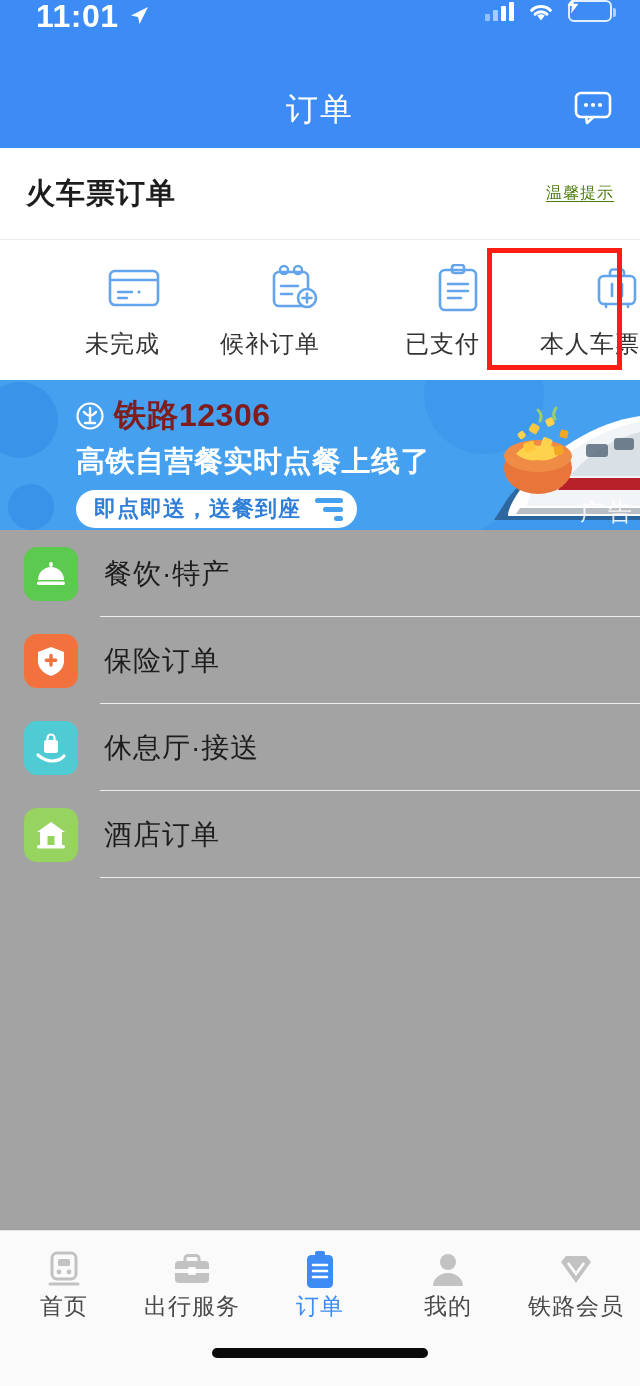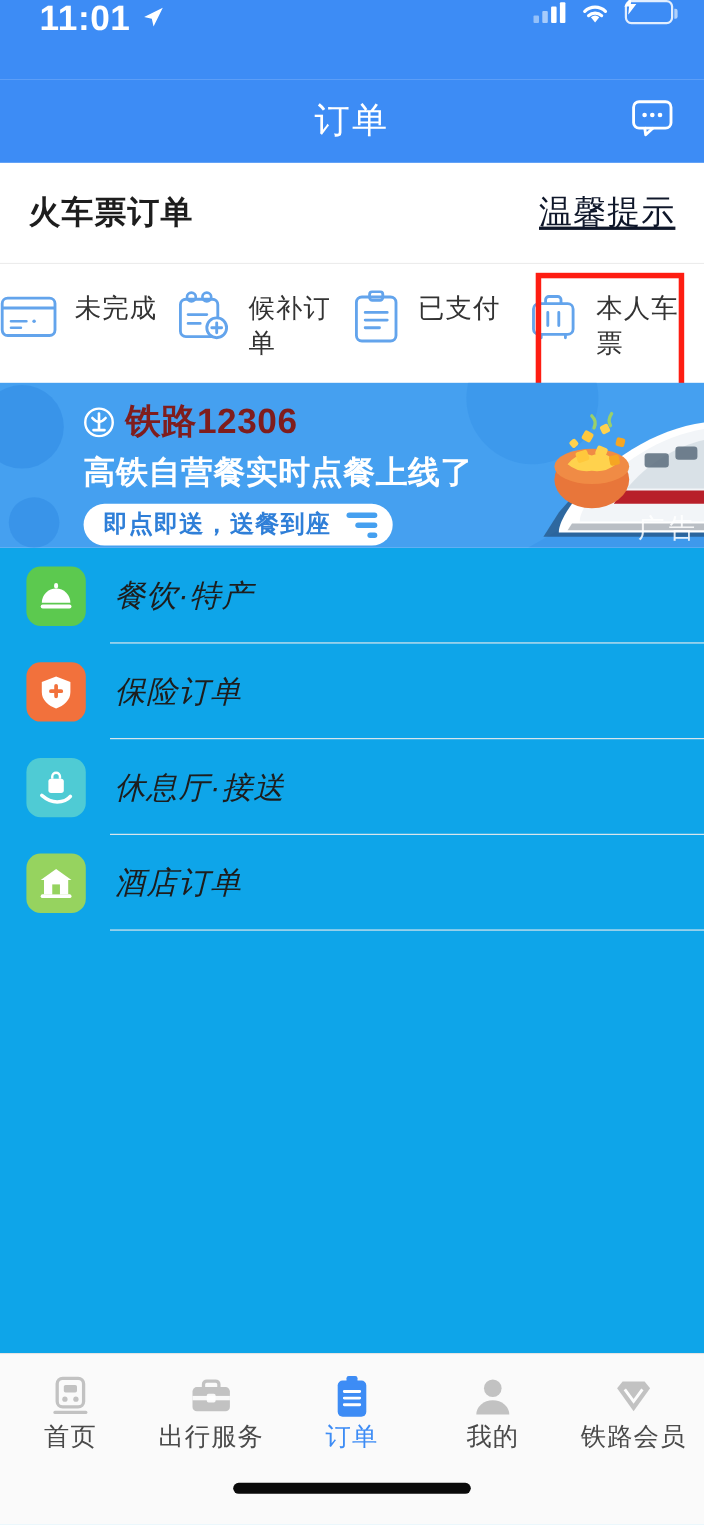--- a/index.html
+++ b/index.html
@@ -48,29 +48,29 @@
   .nav-action { position:absolute; right:28px; top:50%; transform:translateY(-50%); }
 
   
   .section-head {
     height:92px; background:#fff; display:flex; align-items:center;
     justify-content:space-between; padding:0 26px; flex:none;
     border-bottom:1px solid #ececec;
   }
   .section-title { font-size:29px; font-weight:700; color:#1d1d1d; letter-spacing:1px; }
   .section-link {
-    font-size:30px; color:#0f172a; text-decoration:underline;
+    font-size:16px; color:#4d7c0f; text-decoration:underline;
     text-underline-offset:3px; letter-spacing:1px;
   }
 
   
   .cat-row {
     background:#fff; display:flex; padding:24px 0 20px; flex:none; position:relative;
   }
-  .cat { flex:1; display:flex; flex-direction:row; align-items:flex-start; gap:16px; }
+  .cat { flex:1; display:flex; flex-direction:column; align-items:flex-end; gap:16px; }
   .cat-icon { height:48px; display:flex; align-items:center; justify-content:center; }
   .cat-label { font-size:24px; color:#333; letter-spacing:1px; }
   .highlight-box {
     position:absolute; left:487px; top:8px; width:135px; height:122px;
     border:5px solid #fe1d12; pointer-events:none;
   }
 
   
   .banner {
     height:150px; background:#45a0f0; position:relative; overflow:hidden; flex:none;
@@ -94,21 +94,21 @@
   .b-dashes i:nth-child(2){ width:20px; }
   .b-dashes i:nth-child(3){ width:9px; }
   .b-sub { color:#fff; font-size:19px; font-weight:700; margin-top:9px; letter-spacing:.5px; }
   .b-adlabel {
     position:absolute; right:4px; bottom:2px; color:rgba(255,255,255,.85);
     font-size:24px; letter-spacing:4px; font-weight:500;
   }
   .train-art { position:absolute; right:0; top:0; width:250px; height:150px; }
 
   
-  .list { background:#0ea5e9; flex:1;font-style:italic; }
+  .list { background:#a3a3a3; flex:1; }
   .list-item {
     display:flex; align-items:center; height:87px; padding-left:24px; position:relative;
   }
   .li-icon {
     width:54px; height:54px; border-radius:13px; flex:none;
     display:flex; align-items:center; justify-content:center;
   }
   .li-label { font-size:28px; color:#1d1d1d; margin-left:26px; letter-spacing:1px; }
   .li-divider {
     position:absolute; left:100px; right:0; bottom:0; height:1px; background:#ededed;

